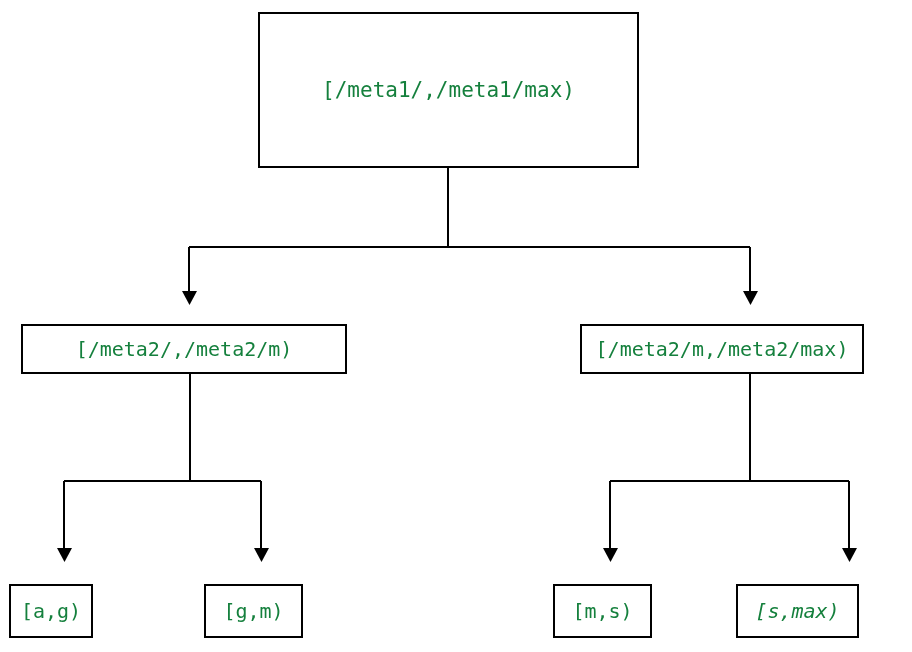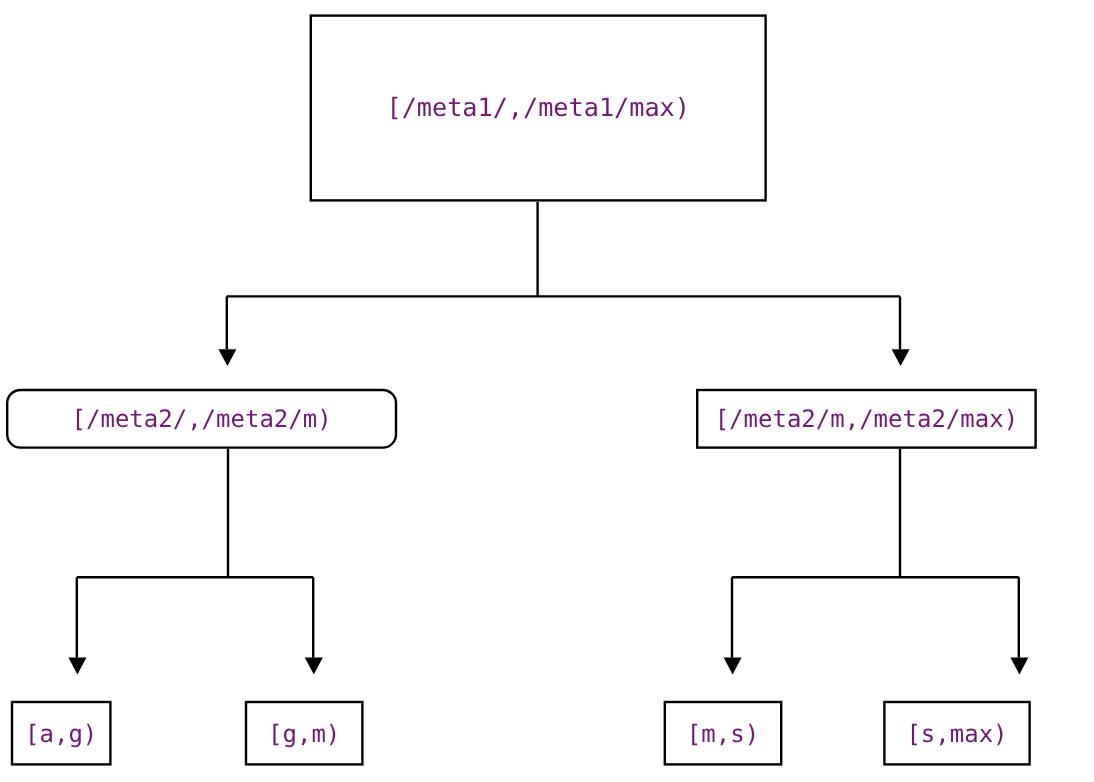--- a/index.html
+++ b/index.html
@@ -16,55 +16,54 @@
     font-family: "DejaVu Sans Mono", "Liberation Mono", monospace;
   }
   .node {
     position: absolute;
     box-sizing: border-box;
     border: 2px solid #000000;
     background: #ffffff;
     display: flex;
     align-items: center;
     justify-content: center;
-    color: #701a75;
+    color: #15803d;
     letter-spacing: 0px;
     white-space: pre;
   }
   .node-root {
     left: 258px;
     top: 12px;
     width: 381px;
     height: 156px;
     font-size: 21px;
   }
   .node-mid-left {
-    left: 5px;
+    left: 21px;
     top: 324px;
     width: 326px;
     height: 50px;
     font-size: 20px;
-    border-radius: 12px;
   }
   .node-mid-right {
     left: 580px;
     top: 324px;
     width: 284px;
     height: 50px;
     font-size: 20px;
   }
   .node-leaf {
     top: 584px;
     height: 54px;
     font-size: 20px;
   }
   .leaf-1 { left: 9px;   width: 84px;  }
   .leaf-2 { left: 204px; width: 99px;  }
   .leaf-3 { left: 553px; width: 99px;  }
-  .leaf-4 { left: 736px; width: 123px; }
+  .leaf-4 { left: 736px; width: 123px; font-style: italic; }
 
   svg.edges {
     position: absolute;
     left: 0;
     top: 0;
     width: 912px;
     height: 652px;
     pointer-events: none;
   }
   svg.edges path,

